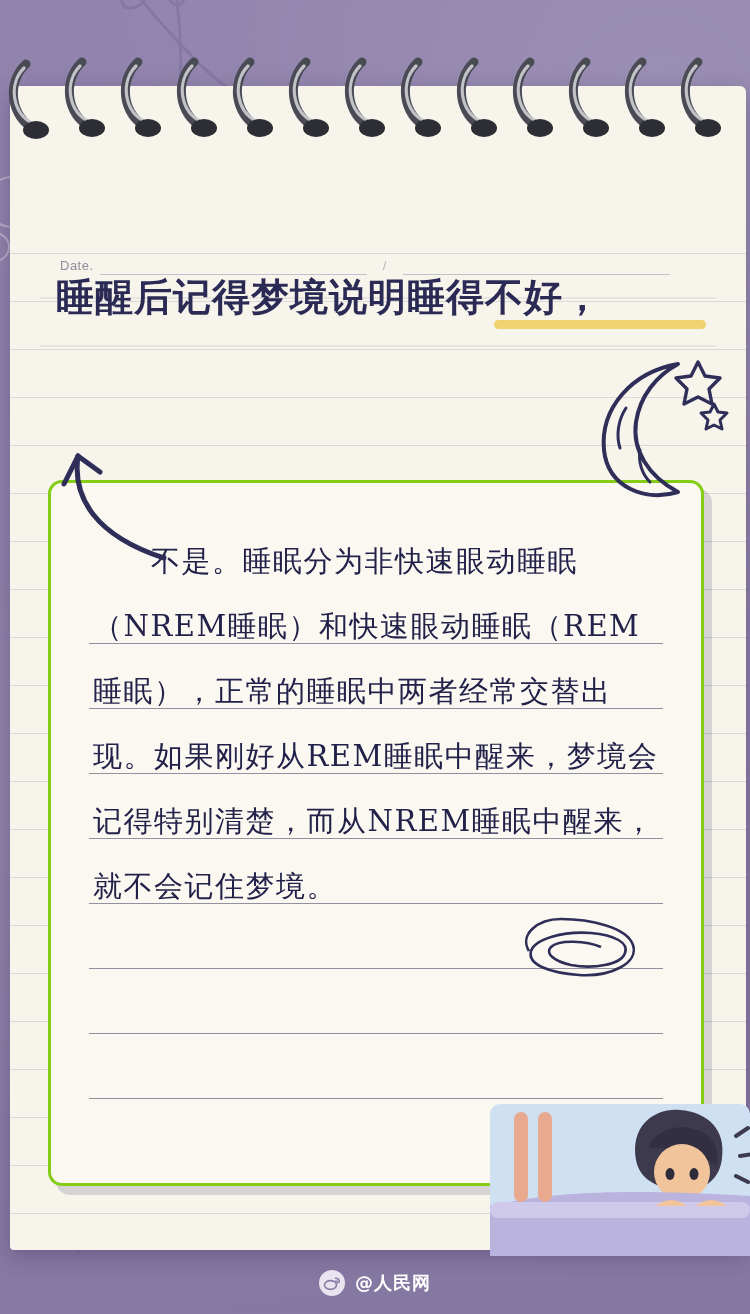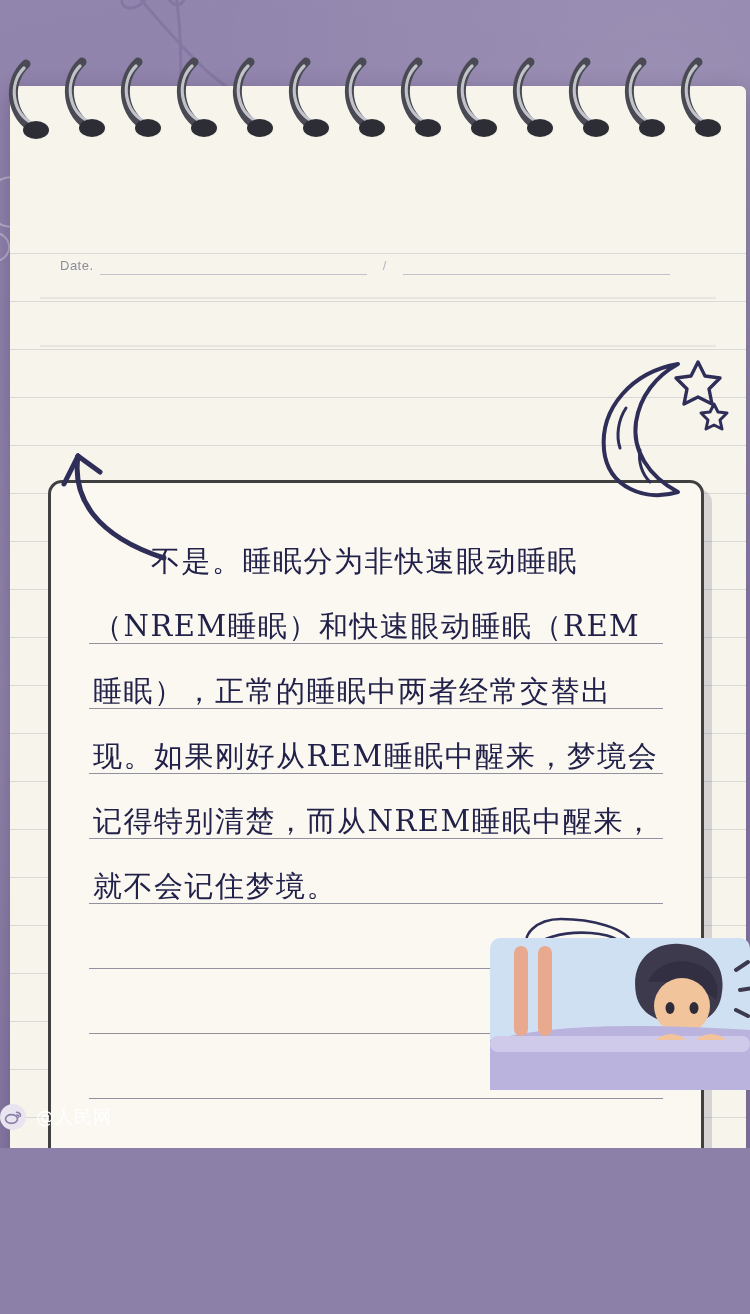--- a/index.html
+++ b/index.html
@@ -3,21 +3,21 @@
 <meta charset="utf-8">
 <style>
   html, body {
     margin: 0;
     padding: 0;
     background: #8c7fa8;
   }
   #page {
     position: relative;
     width: 750px;
-    height: 1148px;
+    height: 1314px;
     overflow: hidden;
     background: #d946ef;
     font-family: "Liberation Sans", sans-serif;
   }
   
   .bg-grad {
     position: absolute;
     inset: 0;
     background:
       radial-gradient(circle at 88% 8%, rgba(255,255,255,0.10), rgba(255,255,255,0) 42%),
@@ -141,21 +141,21 @@
   }
 
   
   .card {
     position: absolute;
     left: 48px;
     top: 480px;
     width: 650px;
     height: 700px;
     background: #fbf8f1;
-    border: 3px solid #404040;
+    border: 3px solid #84cc16;
     border-radius: 14px;
     box-shadow: 8px 9px 0 rgba(46,46,88,0.16);
     z-index: 7;
   }
   .card-lines {
     position: absolute;
     left: 38px; right: 38px; top: 96px;
     height: 520px;
     background-image: repeating-linear-gradient(
       to bottom,
@@ -210,23 +210,24 @@
   }
 
   
   .footer {
     position: absolute;
     left: 0; right: 0;
     bottom: 0;
     height: 62px;
     display: flex;
     align-items: center;
-    justify-content: flex-start;
+    justify-content: center;
     gap: 10px;
     z-index: 12;
+    font-weight: bold;
   }
   .weibo-badge {
     width: 26px; height: 26px;
     border-radius: 50%;
     background: #e8e4f0;
     display: flex;
     align-items: center;
     justify-content: center;
   }
   .footer-text {
@@ -320,20 +321,24 @@
       <ellipse cx="428" cy="80" rx="13" ry="9"></ellipse>
       <ellipse cx="484" cy="80" rx="13" ry="9"></ellipse>
       <ellipse cx="540" cy="80" rx="13" ry="9"></ellipse>
       <ellipse cx="596" cy="80" rx="13" ry="9"></ellipse>
       <ellipse cx="652" cy="80" rx="13" ry="9"></ellipse>
       <ellipse cx="708" cy="80" rx="13" ry="9"></ellipse>
     </g>
   </svg>
 
   <div class="headline">
+    <div class="hl-row">
+      <span class="hl">睡醒后记得梦境说明睡得不好，</span>
+      <span class="hl-under u1"></span>
+    </div>
   </div>
 
   <svg class="moon" viewBox="0 0 160 160" fill="none" stroke="#2e2e58" stroke-width="4">
     <path d="M104 18 C58 26 26 62 30 104 C34 142 72 156 104 146 C74 130 58 104 62 76 C66 50 82 30 104 18 Z" stroke-linejoin="round"></path>
     <path d="M52 62 C44 74 42 90 46 102" stroke-width="3" stroke-linecap="round"></path>
     <path d="M66 104 C64 116 68 128 76 136" stroke-width="3" stroke-linecap="round"></path>
     <path d="M124 16 l7 14 15 2 -11 11 3 15 -14 -7 -14 7 3 -15 -11 -11 15 -2 z" stroke-width="3.4" stroke-linejoin="round"></path>
     <path d="M140 58 l4 8 9 1 -7 7 2 9 -8 -4 -8 4 2 -9 -7 -7 9 -1 z" stroke-width="3" stroke-linejoin="round"></path>
   </svg>
 

